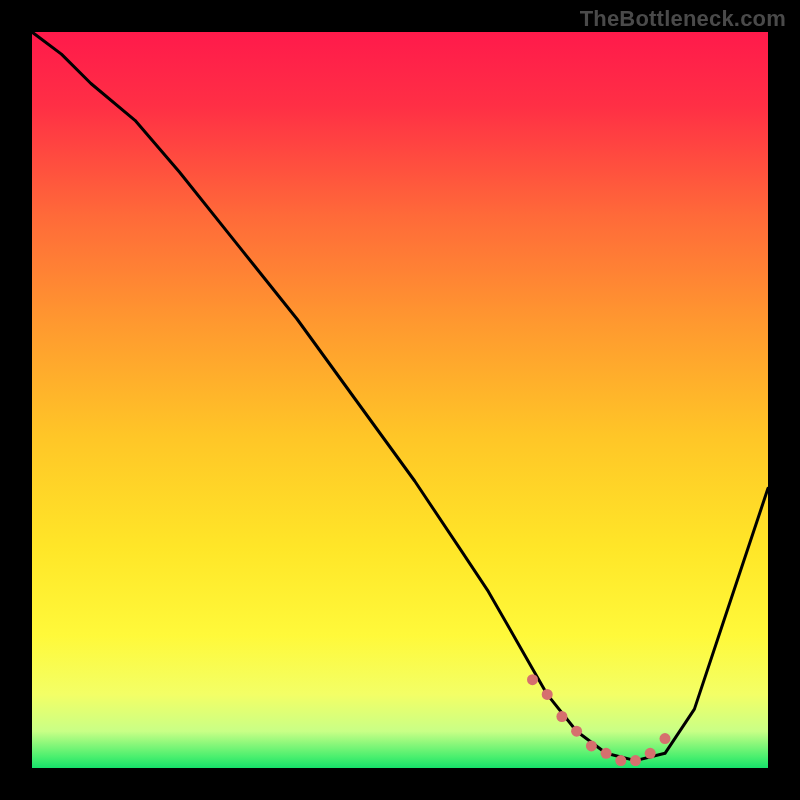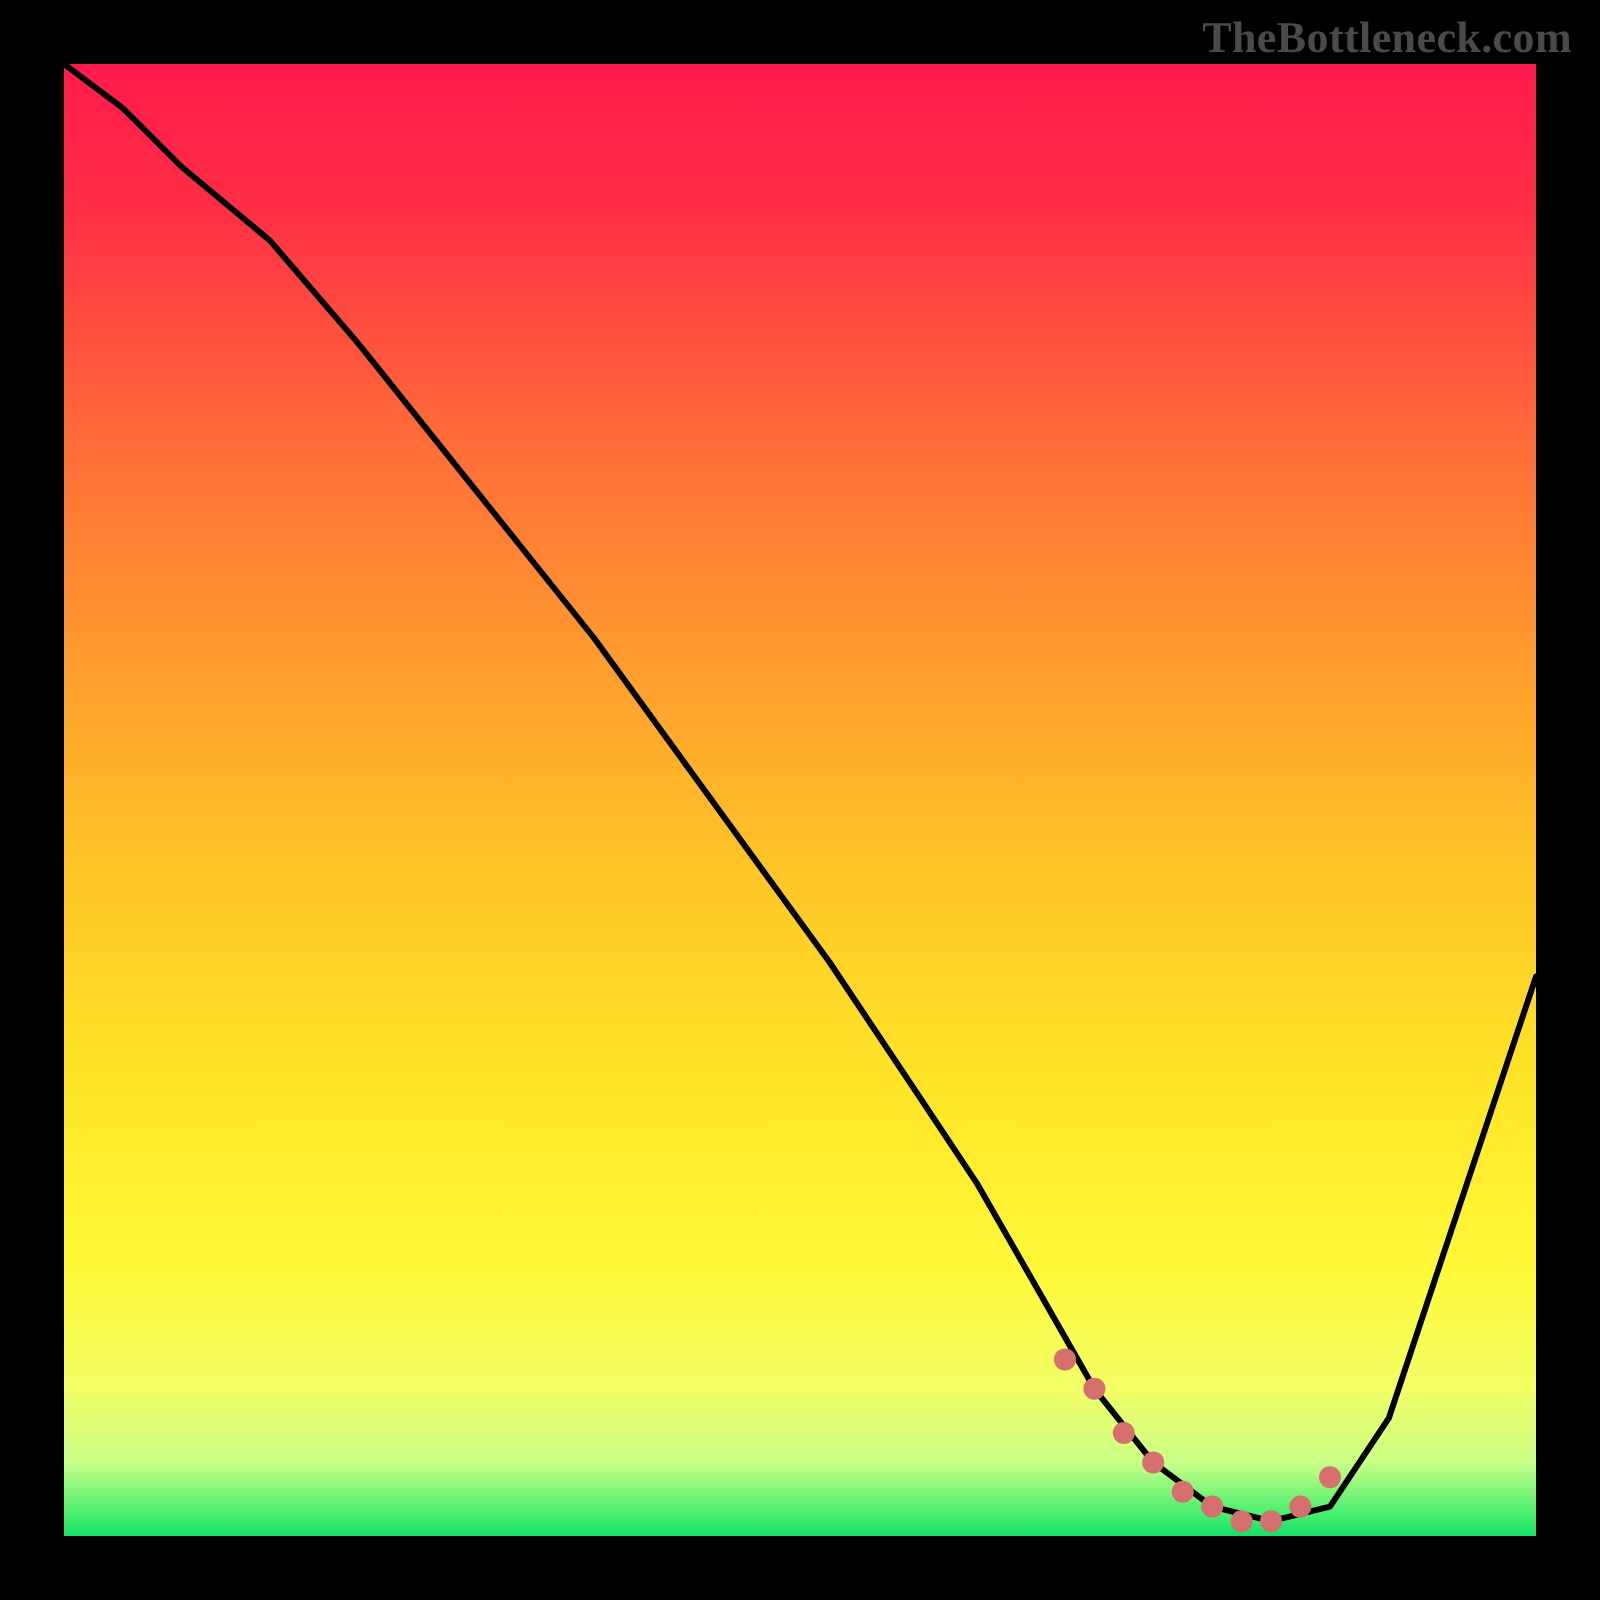--- a/index.html
+++ b/index.html
@@ -7,21 +7,21 @@
   .frame {
     position: relative;
     width: 800px;
     height: 800px;
     background: #000;
   }
   .watermark {
     position: absolute;
     top: 6px;
     right: 14px;
-    font-family: Liberation Serif, serif;
+    font-family: Liberation Sans, sans-serif;
     font-size: 22px;
     font-weight: 600;
     color: #4a4a4a;
     letter-spacing: 0.2px;
   }
   .plot {
     position: absolute;
     left: 32px;
     top: 32px;
     width: 736px;

